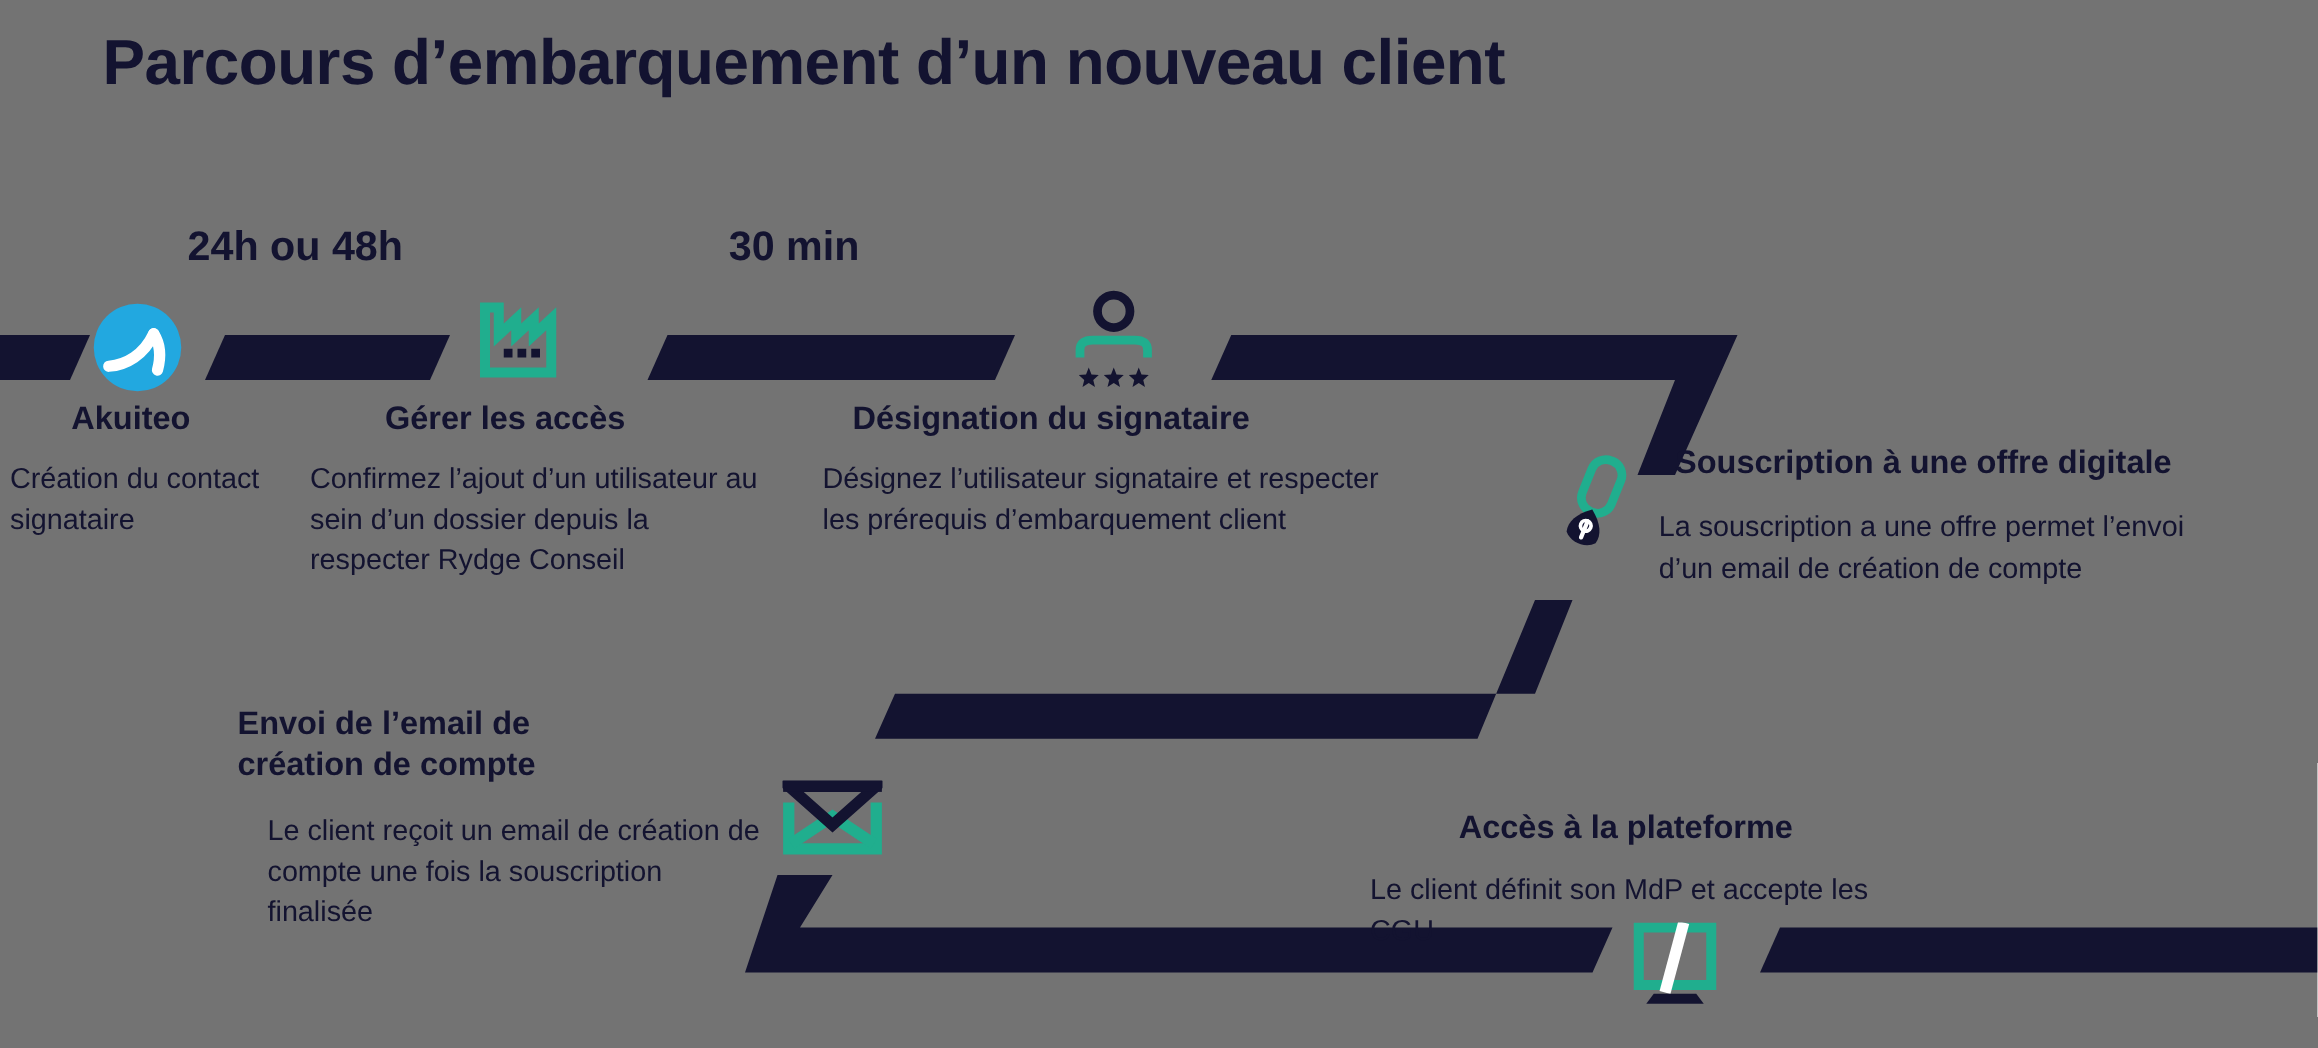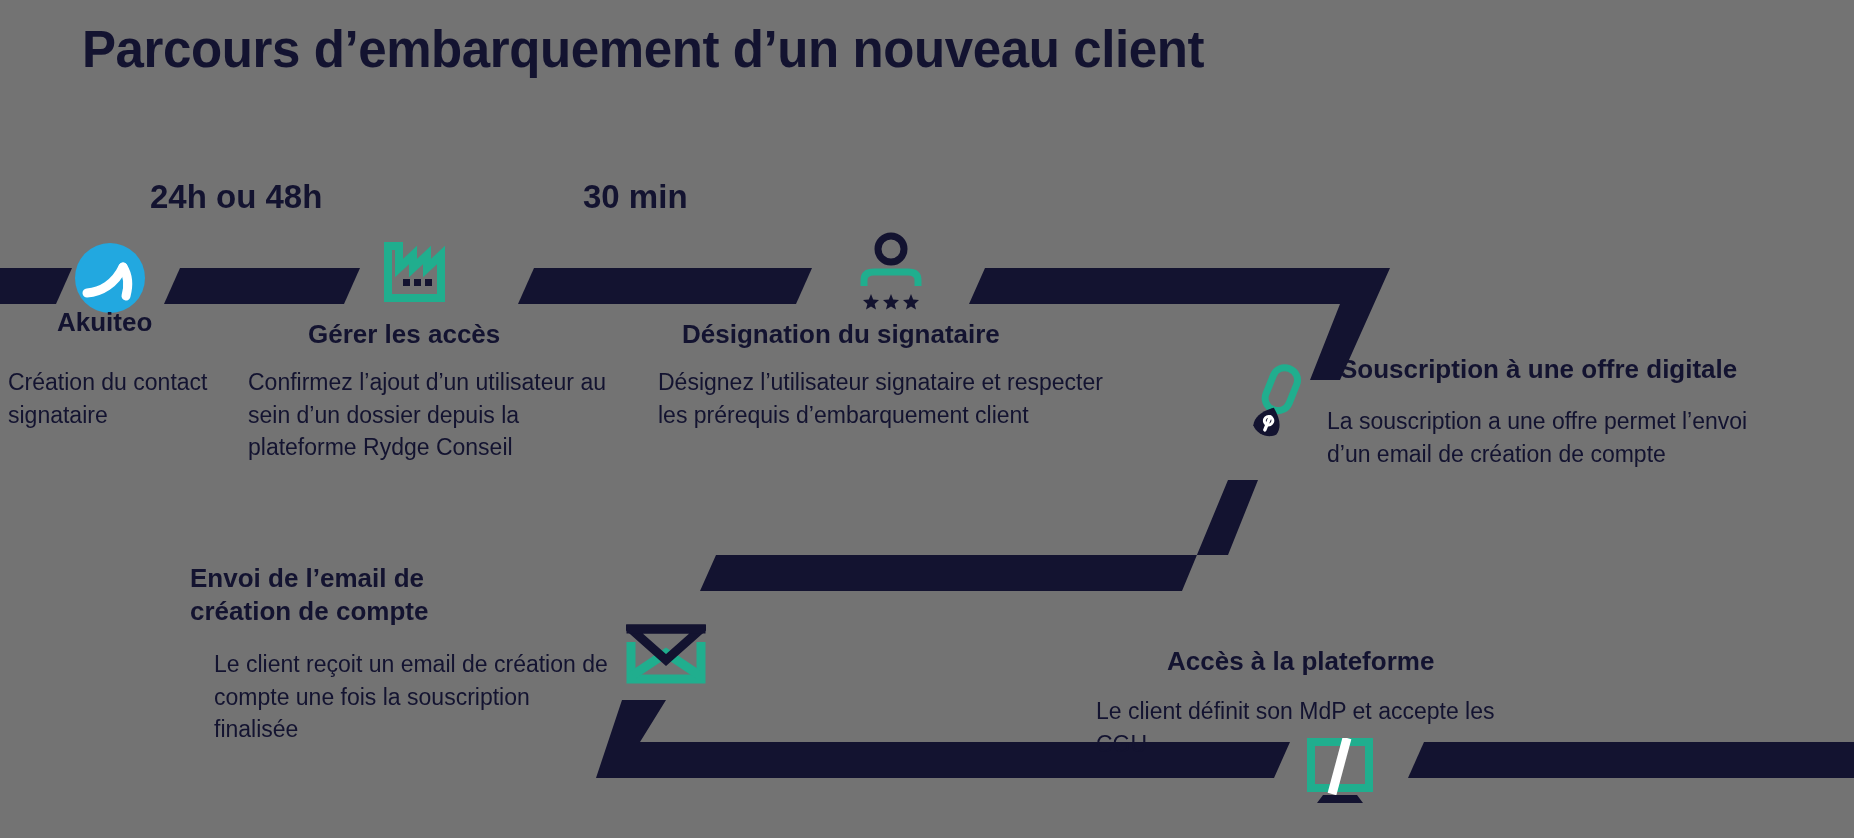--- a/index.html
+++ b/index.html
@@ -50,21 +50,21 @@
   #duration-1 { left: 583px; top: 178px; }
   
   .step-title {
     position: absolute;
     font-size: 26px;
     font-weight: 700;
     color: #131330;
     white-space: nowrap;
     line-height: 1.28;
   }
-  #step-title-0 { left: 57px;  top: 306px; }
+  #step-title-0 { left: 57px;  top: 318px; }
   #step-title-1 { left: 308px; top: 318px; }
   #step-title-2 { left: 682px; top: 318px; }
   #step-title-3 { left: 1340px; top: 353px; }
   #step-title-4 { left: 190px; top: 562px; width: 340px; white-space: normal; }
   #step-title-5 { left: 1167px; top: 645px; }
   
   .step-desc {
     position: absolute;
     font-size: 23px;
     font-weight: 400;
@@ -173,19 +173,19 @@
   </div>
 
   <div class="step-title" id="step-title-0">Akuiteo</div>
   <div class="step-title" id="step-title-1">Gérer les accès</div>
   <div class="step-title" id="step-title-2">Désignation du signataire</div>
   <div class="step-title" id="step-title-3">Souscription à une offre digitale</div>
   <div class="step-title" id="step-title-4">Envoi de l’email de création de compte</div>
   <div class="step-title" id="step-title-5">Accès à la plateforme</div>
 
   <div class="step-desc" id="step-desc-0">Création du contact signataire</div>
-  <div class="step-desc" id="step-desc-1">Confirmez l’ajout d’un utilisateur au sein d’un dossier depuis la plateforme Rydge Conseil</div>
+  <div class="step-desc" id="step-desc-1">Confirmez l’ajout d’un utilisateur au sein d’un dossier depuis la respecter Rydge Conseil</div>
   <div class="step-desc" id="step-desc-2">Désignez l’utilisateur signataire et respecter les prérequis d’embarquement client</div>
   <div class="step-desc" id="step-desc-3">La souscription a une offre permet l’envoi d’un email de création de compte</div>
   <div class="step-desc" id="step-desc-4">Le client reçoit un email de création de compte une fois la souscription finalisée</div>
   <div class="step-desc" id="step-desc-5">Le client définit son MdP et accepte les CGU</div>
 
 </div>
 
 </body></html>

